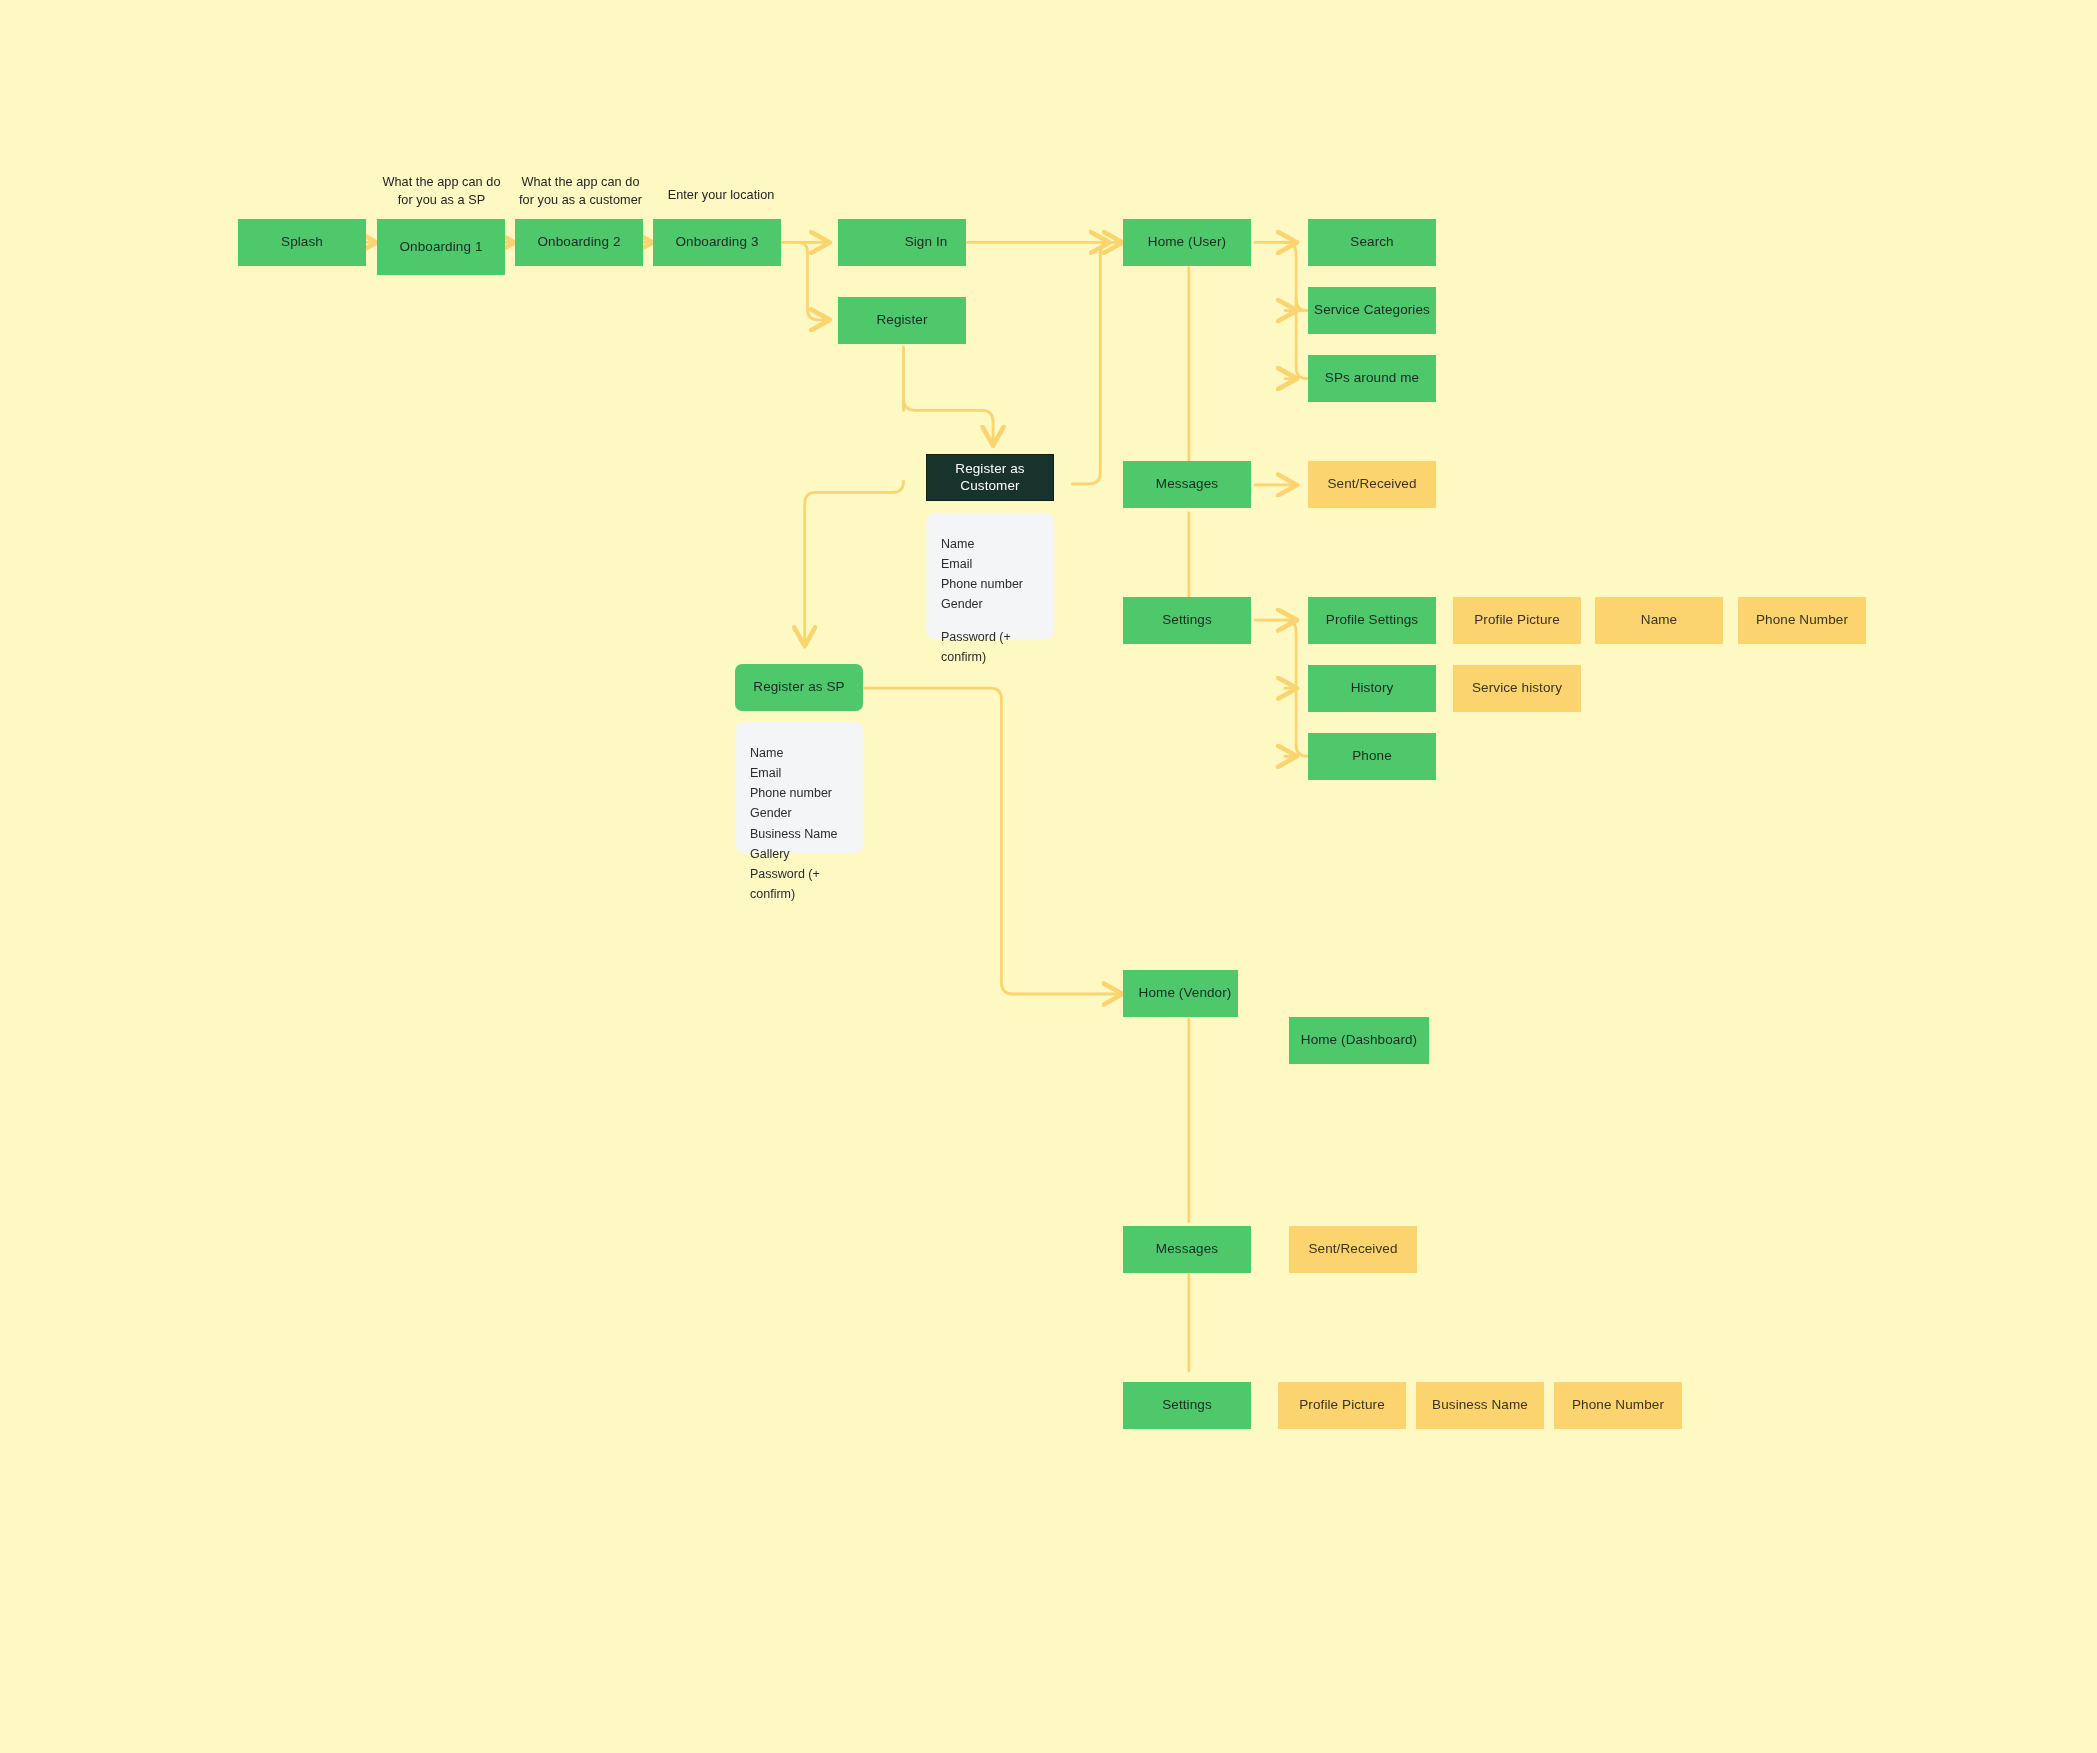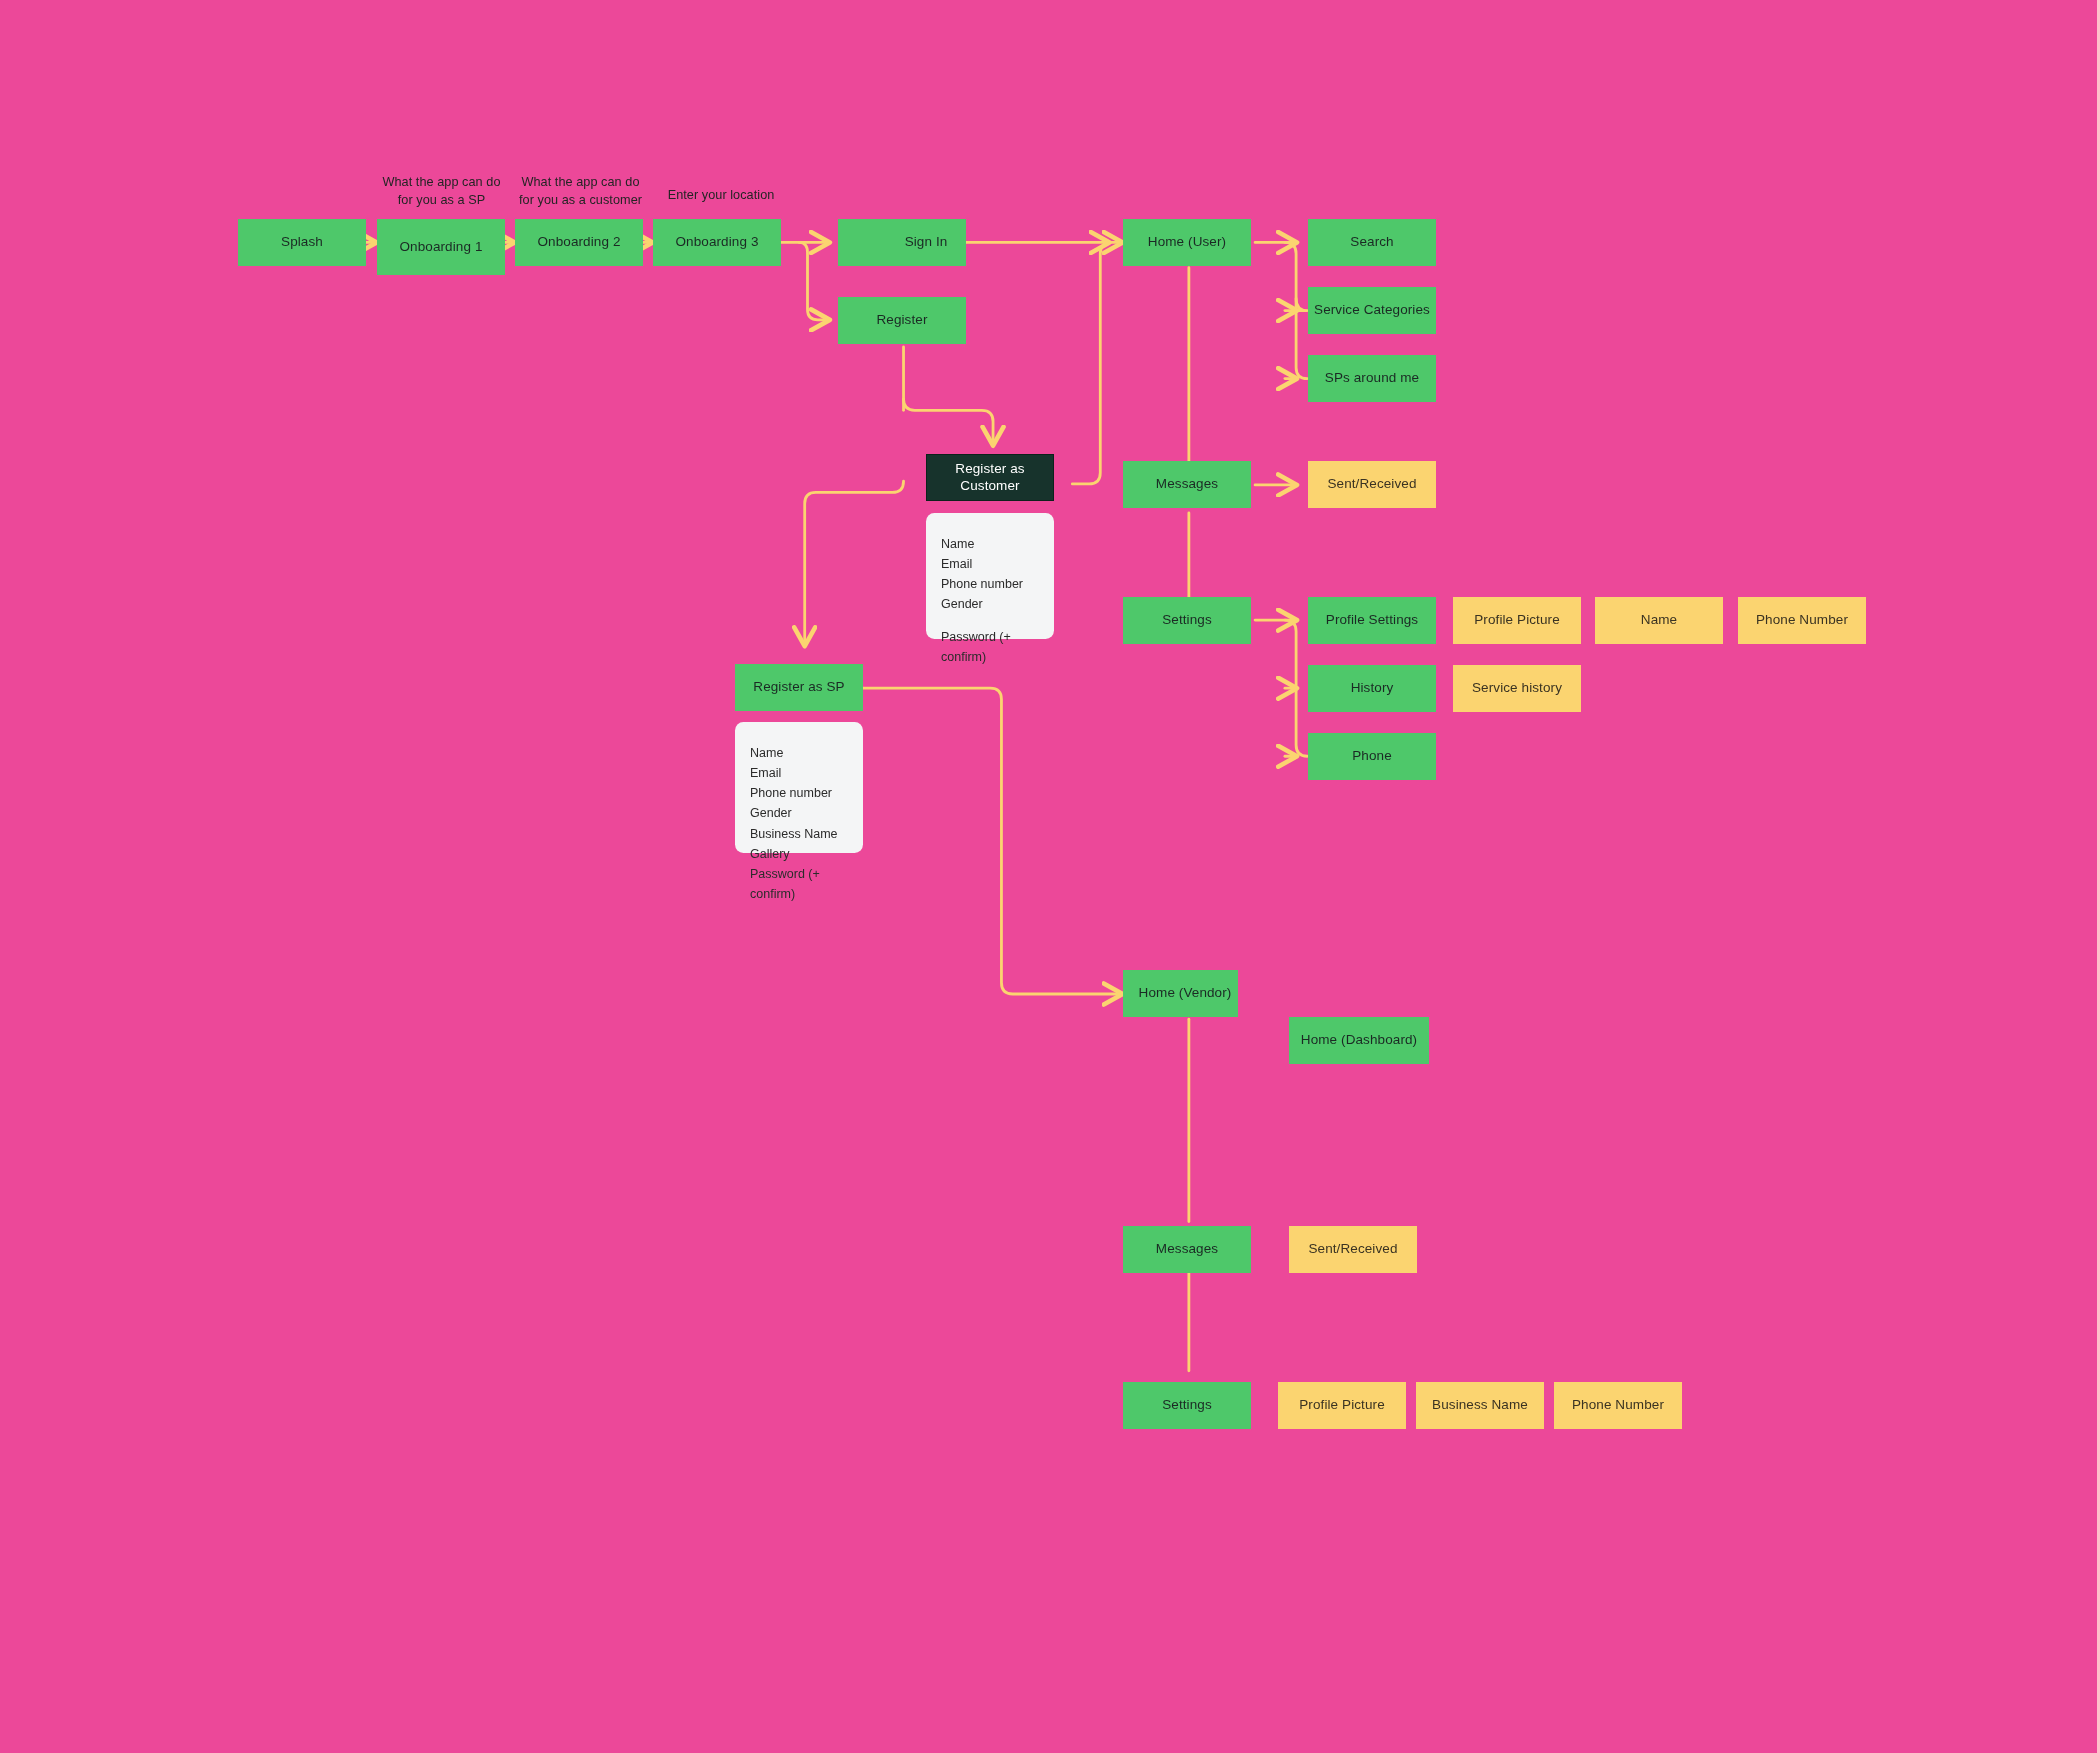--- a/index.html
+++ b/index.html
@@ -8,21 +8,21 @@
     background: #ffffff;
   }
   body {
     font-family: "Liberation Sans", sans-serif;
     -webkit-font-smoothing: antialiased;
   }
   #canvas {
     position: relative;
     width: 2098px;
     height: 1754px;
-    background: #ec4899;
+    background: #fef9c3;
     overflow: hidden;
   }
   #edges {
     position: absolute;
     left: 0;
     top: 0;
     width: 2098px;
     height: 1754px;
     pointer-events: none;
   }
@@ -147,21 +147,21 @@
   <div class="node dark" style="left:926px; top:454px; width:128px; height:47px;">Register as Customer</div>
   <div class="fieldcard" style="left:926px; top:513px; width:128px; height:126px;">
     <div>Name</div>
     <div>Email</div>
     <div>Phone number</div>
     <div>Gender</div>
     <div class="gap"></div>
     <div>Password (+ confirm)</div>
   </div>
 
-  <div class="node green" style="left:735px; top:664px; width:128px; height:47px;">Register as SP</div>
+  <div class="node green" style="left:735px; top:664px; width:128px; height:47px;border-radius:7px;">Register as SP</div>
   <div class="fieldcard" style="left:735px; top:722px; width:128px; height:131px;">
     <div>Name</div>
     <div>Email</div>
     <div>Phone number</div>
     <div>Gender</div>
     <div>Business Name</div>
     <div>Gallery</div>
     <div>Password (+ confirm)</div>
   </div>
 

